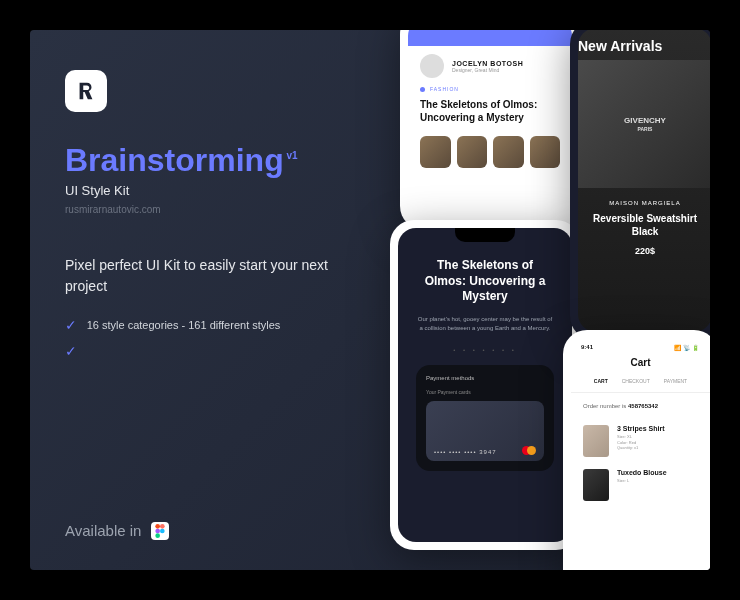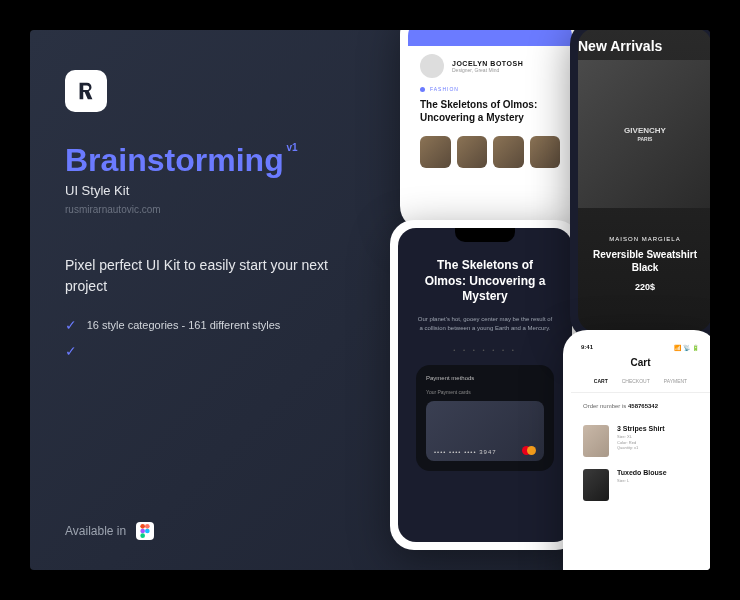--- a/index.html
+++ b/index.html
@@ -2,27 +2,27 @@
 <html><head>
 <meta charset="utf-8">
 <style>
 *{margin:0;padding:0;box-sizing:border-box;font-family:-apple-system,BlinkMacSystemFont,'Segoe UI',sans-serif}
 body{background:#000;width:740px;height:600px;display:flex;align-items:center;justify-content:center}
 .canvas{width:680px;height:540px;background:linear-gradient(135deg,#2a3142 0%,#1e2332 100%);border-radius:4px;position:relative;overflow:hidden;display:flex}
 .left{flex:0 0 340px;padding:40px 20px 30px 35px;display:flex;flex-direction:column}
 .logo{width:42px;height:42px;background:#fff;border-radius:10px;display:flex;align-items:center;justify-content:center;margin-bottom:30px}
 .logo svg{width:22px;height:22px}
 .title{font-size:32px;font-weight:700;color:#6b7bff;margin-bottom:4px;position:relative;display:inline-block;width:fit-content}
-.title sup{font-size:10px;color:#6b7bff;position:absolute;top:0;right:-14px}
+.title sup{font-size:10px;color:#6b7bff;position:absolute;top:8px;right:-14px}
 .subtitle{font-size:13px;color:#e5e7eb;margin-bottom:6px}
 .url{font-size:10px;color:#6b7280;margin-bottom:40px}
 .tagline{font-size:14px;color:#e5e7eb;line-height:1.5;margin-bottom:20px}
 .feat{display:flex;align-items:center;gap:10px;margin-bottom:10px;font-size:11px;color:#d1d5db}
 .check{color:#6b7bff;font-size:14px}
-.footer{margin-top:auto;display:flex;align-items:center;gap:10px;font-size:12px;color:#9ca3af}
+.footer{margin-top:auto;display:flex;align-items:flex-start;gap:10px;font-size:15px;color:#9ca3af}
 .figma{width:18px;height:18px;background:#fff;border-radius:4px;display:flex;align-items:center;justify-content:center}
 .figma svg{width:10px;height:14px}
 .right{flex:1;position:relative}
 .phone{position:absolute;background:#fff;border-radius:24px;box-shadow:0 10px 40px rgba(0,0,0,0.4)}
 .phone-inner{position:absolute;inset:8px;border-radius:18px;overflow:hidden}
 .p1{width:180px;height:220px;top:-20px;left:30px}
 .p1 .phone-inner{background:#fff}
 .p1 .hdr{height:28px;background:#6b7bff}
 .p1 .auth{padding:8px 12px;display:flex;align-items:center;gap:8px}
 .p1 .av{width:24px;height:24px;border-radius:50%;background:#ddd}
@@ -45,23 +45,23 @@
 .p2 .mlbl2{font-size:5px;color:#888;margin-bottom:6px}
 .p2 .card{height:60px;background:linear-gradient(135deg,#3a3f52,#2a2e3e);border-radius:8px;position:relative;padding:8px}
 .p2 .cc{position:absolute;bottom:6px;left:8px;font-size:6px;color:#ccc;letter-spacing:1px}
 .p2 .mc{position:absolute;bottom:6px;right:8px;width:14px;height:9px}
 .p2 .mc::before,.p2 .mc::after{content:'';position:absolute;width:9px;height:9px;border-radius:50%}
 .p2 .mc::before{background:#eb001b;left:0}
 .p2 .mc::after{background:#f79e1b;right:0}
 .p3{width:150px;height:320px;top:-10px;right:-10px;background:#1a1d2e}
 .p3 .phone-inner{background:linear-gradient(180deg,#2a2a2a 0%,#1a1a1a 100%)}
 .p3 .na{text-align:left;color:#fff;font-size:14px;font-weight:600;padding:10px 0 6px}
-.p3 .model{height:148px;background:linear-gradient(135deg,#4a4a4a,#2a2a2a);position:relative}
+.p3 .model{height:128px;background:linear-gradient(135deg,#4a4a4a,#2a2a2a);position:relative}
 .p3 .brand{position:absolute;top:50%;left:50%;transform:translate(-50%,-50%);color:#ddd;font-size:8px;font-weight:700;text-align:center;line-height:1.2}
-.p3 .pinfo{padding:28px 10px;text-align:center}
+.p3 .pinfo{padding:12px 10px;text-align:center}
 .p3 .pbrand{font-size:6px;color:#fff;letter-spacing:1px;margin-bottom:6px}
 .p3 .pname{font-size:10px;color:#fff;font-weight:700;line-height:1.3;margin-bottom:8px}
 .p3 .pprice{font-size:9px;color:#fff;font-weight:600}
 .p4{width:155px;height:268px;top:300px;right:-8px}
 .p4 .phone-inner{background:#fff}
 .p4 .sb{display:flex;justify-content:space-between;padding:6px 10px 2px;font-size:6px;font-weight:600;color:#111}
 .p4 .crt{text-align:center;font-size:10px;font-weight:700;color:#111;padding:4px 0 10px}
 .p4 .tabs{display:flex;justify-content:center;gap:14px;font-size:5px;color:#999;padding-bottom:8px;border-bottom:1px solid #eee}
 .p4 .tabs .act{color:#111;font-weight:700}
 .p4 .ord{padding:10px 12px;font-size:6px;color:#666}

